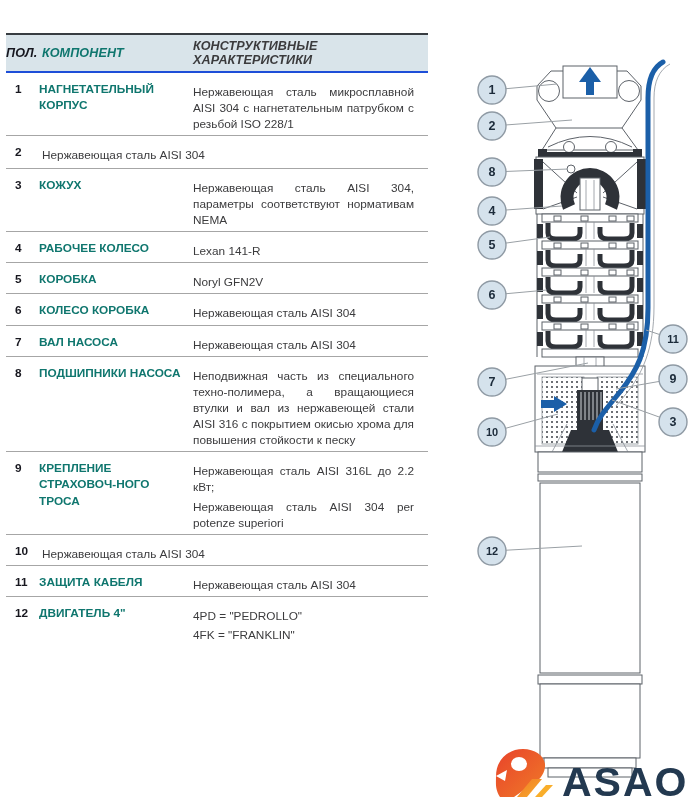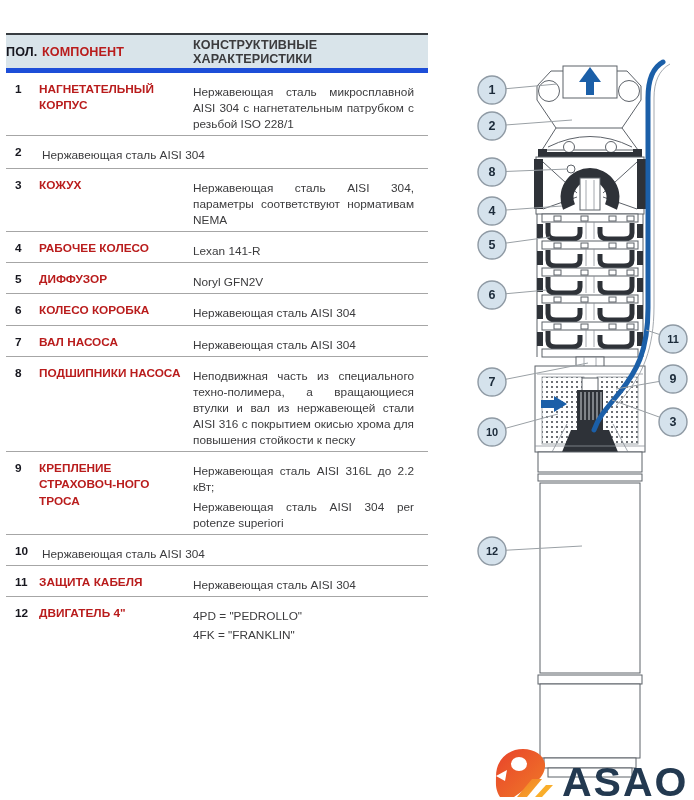--- a/index.html
+++ b/index.html
@@ -1,30 +1,30 @@
 <!DOCTYPE html>
 <html style="--accent-blue: #1b5fa8; --callout-fill: #d5e2ec; --header-bg: #d9e4ea; --logo-navy: #233950; --logo-red: #e8432b; --logo-orange: #f6a42a;"><head>
 <meta charset="utf-8">
 <style>
   html,body{margin:0;padding:0;background:#ffffff;}
   .page{position:relative;width:694px;height:800px;background:#fff;overflow:hidden;
         font-family:"Liberation Sans",sans-serif;color:#222;}
   
   .spec-table{position:absolute;left:6px;top:33px;width:422px;}
   .thead{display:flex;align-items:center;background:var(--header-bg,#d9e4ea);
-         border-top:2px solid #383d42;border-bottom:5px solid #1d4ed8;
+         border-top:2px solid #383d42;border-bottom:2px solid #1d4ed8;
          height:40px;box-sizing:border-box;
-         font-weight:bold;font-size:12.6px;color:#14141c;letter-spacing:.1px;}
+         font-weight:bold;font-size:12.6px;color:#14141c;letter-spacing:.1px;font-style:italic;}
   .trow{display:flex;border-bottom:1px solid #a6a6a6;box-sizing:border-box;
         padding-top:8px;font-size:11.8px;line-height:1.36;}
   .trow:last-child{border-bottom:none;}
   .c-pos{width:33px;flex:none;box-sizing:border-box;padding-left:9px;font-weight:bold;color:#17171f;}
   .thead .c-pos{padding-left:0;width:36px;}
   .c-name{width:151px;flex:none;box-sizing:border-box;padding-right:8px;
-          font-weight:bold;color:#b91c1c;}
+          font-weight:bold;color:#0f766e;}
   .c-spec{flex:1;color:#3b3b3d;text-align:justify;box-sizing:border-box;padding-right:11px;}
   .c-spec .spec-line{margin:3px;}
   
   #pump{position:absolute;left:430px;top:0;}
   .outline{fill:none;stroke:#5d6269;stroke-width:1;}
   .outline-thin{fill:none;stroke:#8d939a;stroke-width:.8;}
   .whitefill{fill:#ffffff;stroke:#5d6269;stroke-width:1;}
   .dark{fill:#2e3238;stroke:none;}
   .dark-stroke{fill:none;stroke:#2e3238;}
   .blue-fill{fill:var(--accent-blue,#1b5fa8);}
@@ -72,21 +72,21 @@
         </div>
         <div class="trow" style="min-height: 31px;">
           <div class="c-pos">4</div>
           <div class="c-name">РАБОЧЕЕ КОЛЕСО</div>
           <div class="c-spec">
             <div class="spec-line">Lexan 141-R</div>
           </div>
         </div>
         <div class="trow" style="min-height: 30px;">
           <div class="c-pos">5</div>
-          <div class="c-name">ДИФФУЗОР</div>
+          <div class="c-name">КОРОБКА</div>
           <div class="c-spec">
             <div class="spec-line">Noryl GFN2V</div>
           </div>
         </div>
         <div class="trow" style="min-height: 32px;">
           <div class="c-pos">6</div>
           <div class="c-name">КОЛЕСО КОРОБКА</div>
           <div class="c-spec">
             <div class="spec-line">Нержавеющая сталь AISI 304</div>
           </div>

